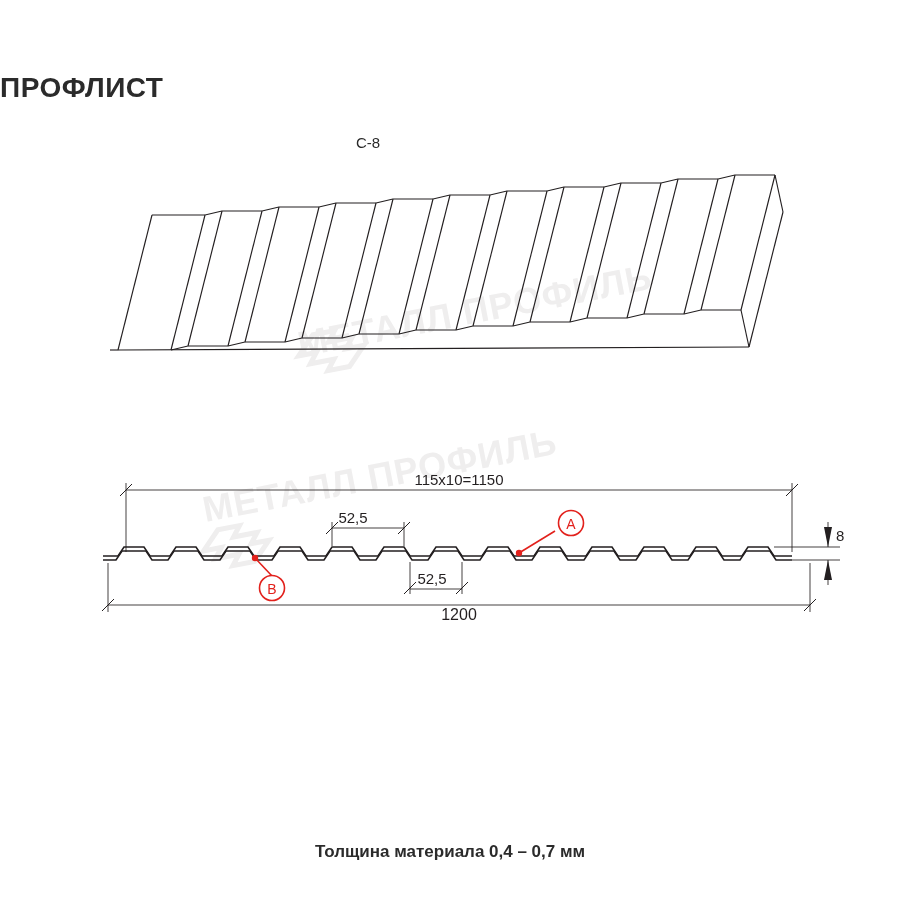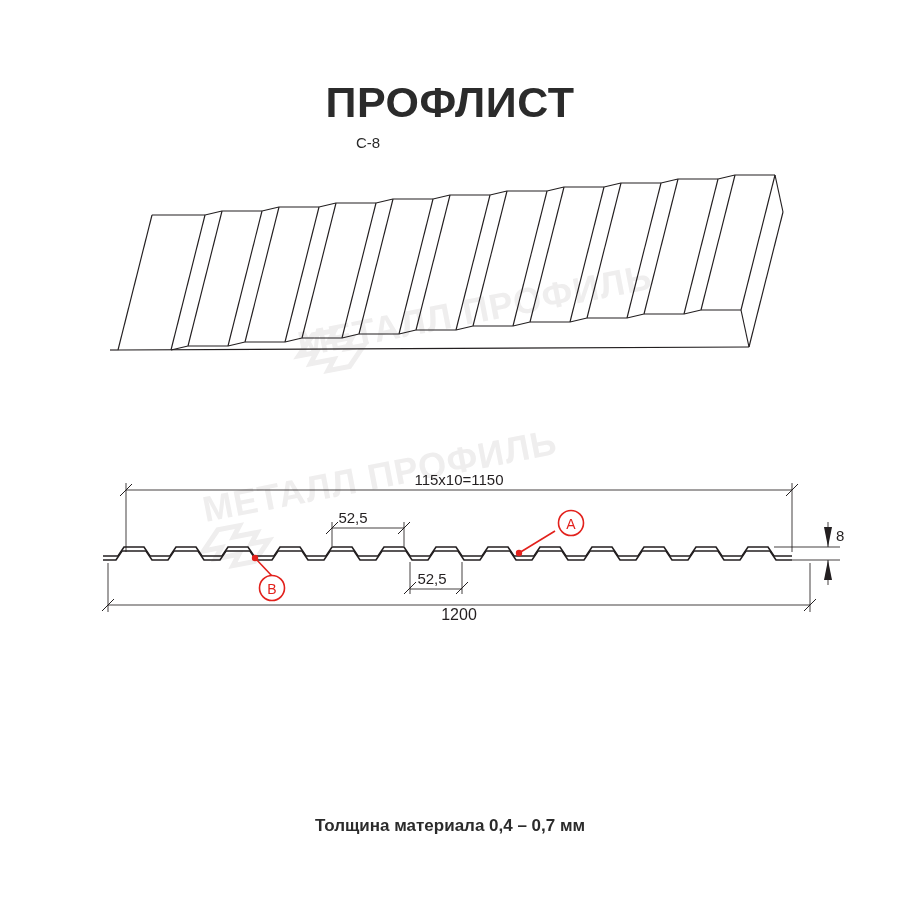--- a/index.html
+++ b/index.html
@@ -14,41 +14,41 @@
     font-family: "Liberation Sans", sans-serif;
     color: #231f20;
     overflow: hidden;
   }
   .page {
     position: absolute;
     inset: 0;
   }
   .title {
     position: absolute;
-    top: 78px;
+    top: 72px;
     left: 0;
     width: 900px;
-    text-align: center;
-    font-size: 43px;
+    text-align: left;
+    font-size: 28px;
     font-weight: bold;
     letter-spacing: 0.5px;
     color: #2b2b2b;
   }
   .subtitle {
     position: absolute;
     top: 134px;
     left: 0;
     width: 736px;
     text-align: center;
     font-size: 15px;
     color: #2b2b2b;
   }
   .footer {
     position: absolute;
-    top: 816px;
+    top: 842px;
     left: 0;
     width: 900px;
     text-align: center;
     font-size: 17px;
     font-weight: bold;
     color: #2b2b2b;
   }
   .svg-layer {
     position: absolute;
     top: 0;

